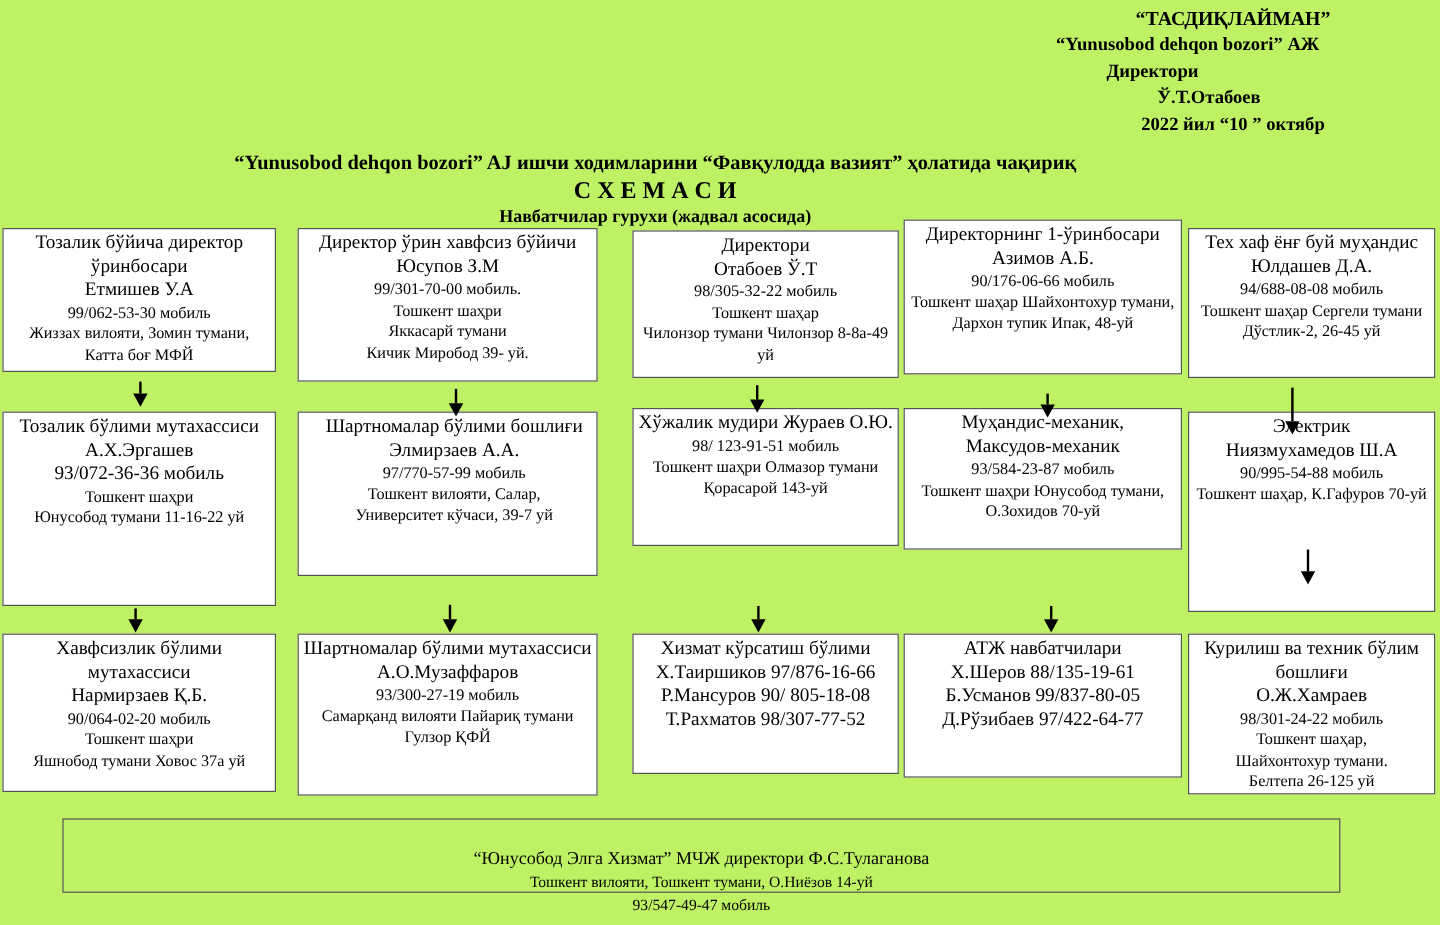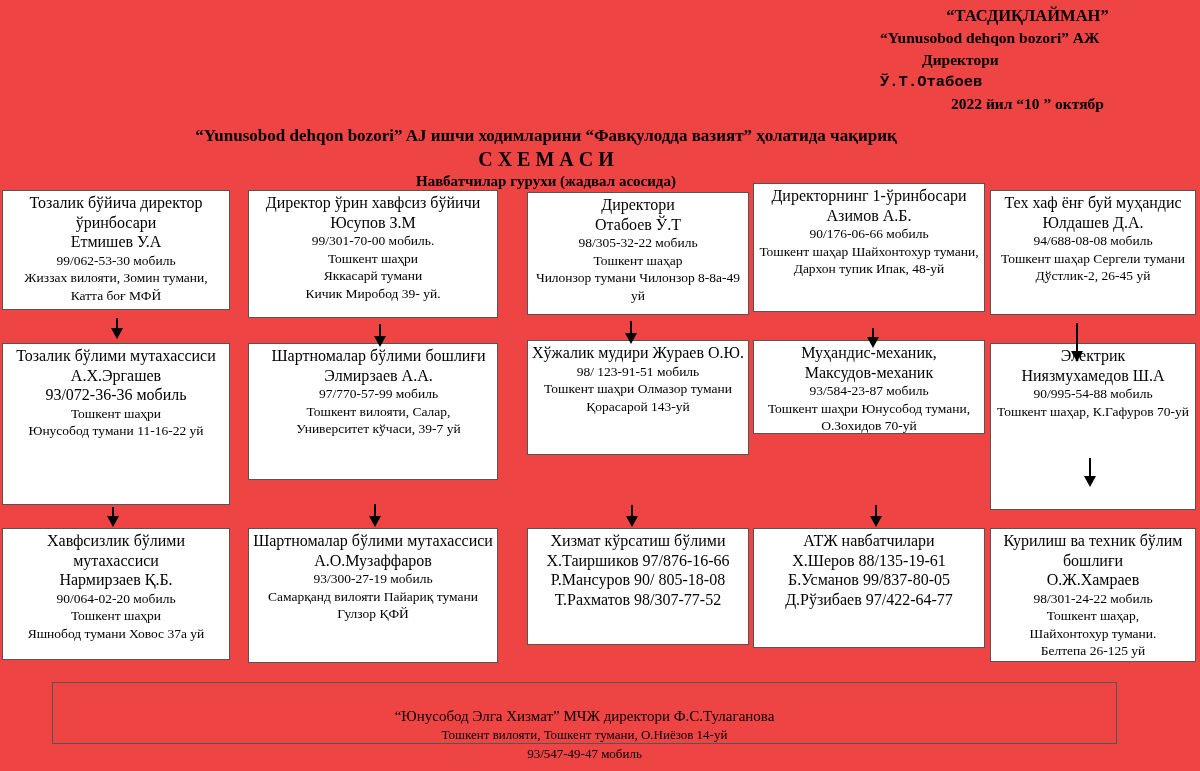--- a/index.html
+++ b/index.html
@@ -1,25 +1,25 @@
 <!DOCTYPE html>
 <html><head>
 <meta charset="utf-8">
 <style>
   html,body{margin:0;padding:0;background:#fff;}
   .canvas{
-    position:relative;width:1200px;height:771px;background:#ef4444;
+    position:relative;width:1200px;height:771px;background:#bef264;
     font-family:"Liberation Serif", serif;color:#000;overflow:hidden;
   }
   
   .approval{position:absolute;left:880px;top:4px;width:295px;font-weight:bold;font-size:15.5px;line-height:1.42;}
   .approval .a1{text-align:center;font-size:16.5px;}
   .approval .a2{text-align:left;}
   .approval .a3{text-align:left;padding-left:42px;}
-  .approval .a4{text-align:left;padding-right:40px;font-family:Liberation Mono, monospace;}
+  .approval .a4{text-align:center;padding-right:40px;}
   .approval .a5{text-align:center;}
   
   .doc-title{position:absolute;left:0;top:126px;width:1092px;text-align:center;font-weight:bold;}
   .doc-title .t1{font-size:17px;}
   .doc-title .t2{font-size:20px;margin-top:2px;}
   .doc-title .t3{font-size:15px;margin-top:2px;}
   
   .box{position:absolute;border:1px solid #555;box-sizing:border-box;text-align:center;padding:2px 4px;background:#fff;}
   .h{font-size:16px;line-height:1.22;}
   .b{font-size:13.5px;line-height:1.3;}
@@ -106,21 +106,21 @@
     <div class="b">Тошкент вилояти, Салар,</div>
     <div class="b">Университет кўчаси, 39-7 уй</div>
   </div>
 
   <div class="box" style="left:527px;top:340px;width:222px;height:115px;">
     <div class="h">Хўжалик мудири  Жураев О.Ю.</div>
     <div class="b">98/ 123-91-51 мобиль</div>
     <div class="b">Тошкент шаҳри  Олмазор тумани Қорасарой 143-уй</div>
   </div>
 
-  <div class="box" style="left:753px;top:340px;width:232px;height:94px;">
+  <div class="box" style="left:753px;top:340px;width:232px;height:118px;">
     <div class="h">Муҳандис-механик,</div>
     <div class="h">Максудов-механик</div>
     <div class="b">93/584-23-87 мобиль</div>
     <div class="b">Тошкент шаҳри Юнусобод тумани, О.Зохидов 70-уй</div>
   </div>
 
   <div class="box" style="left:990px;top:343px;width:206px;height:167px;">
     <div class="h">Электрик</div>
     <div class="h">Ниязмухамедов Ш.А</div>
     <div class="b">90/995-54-88 мобиль</div>

